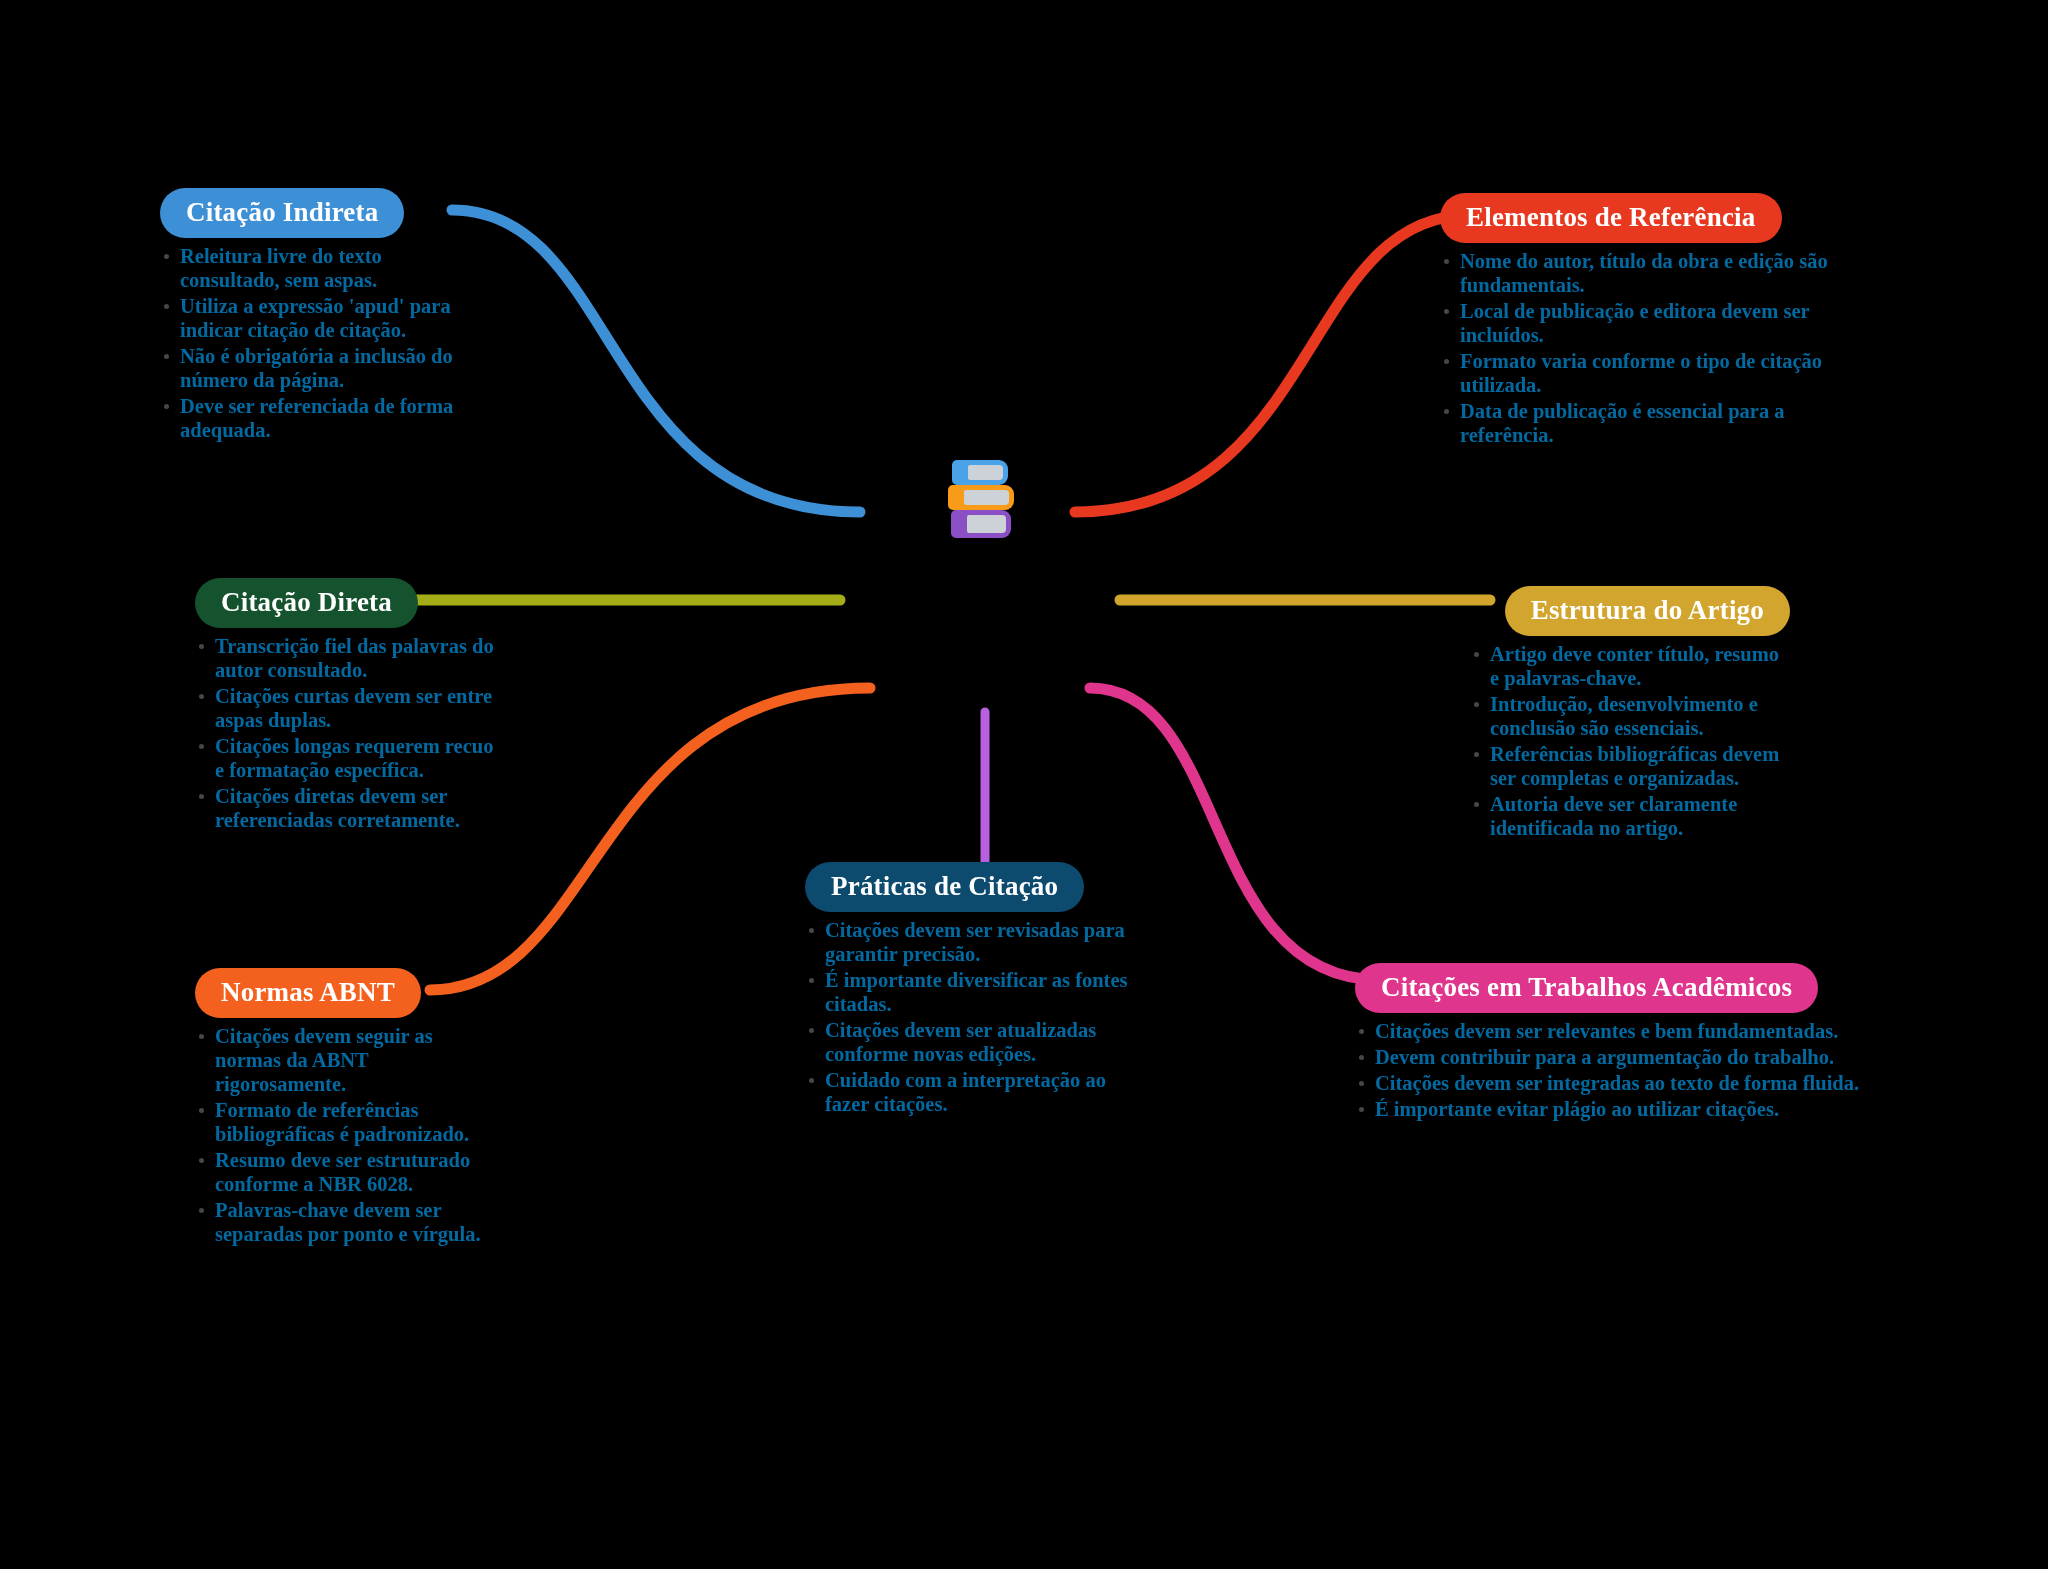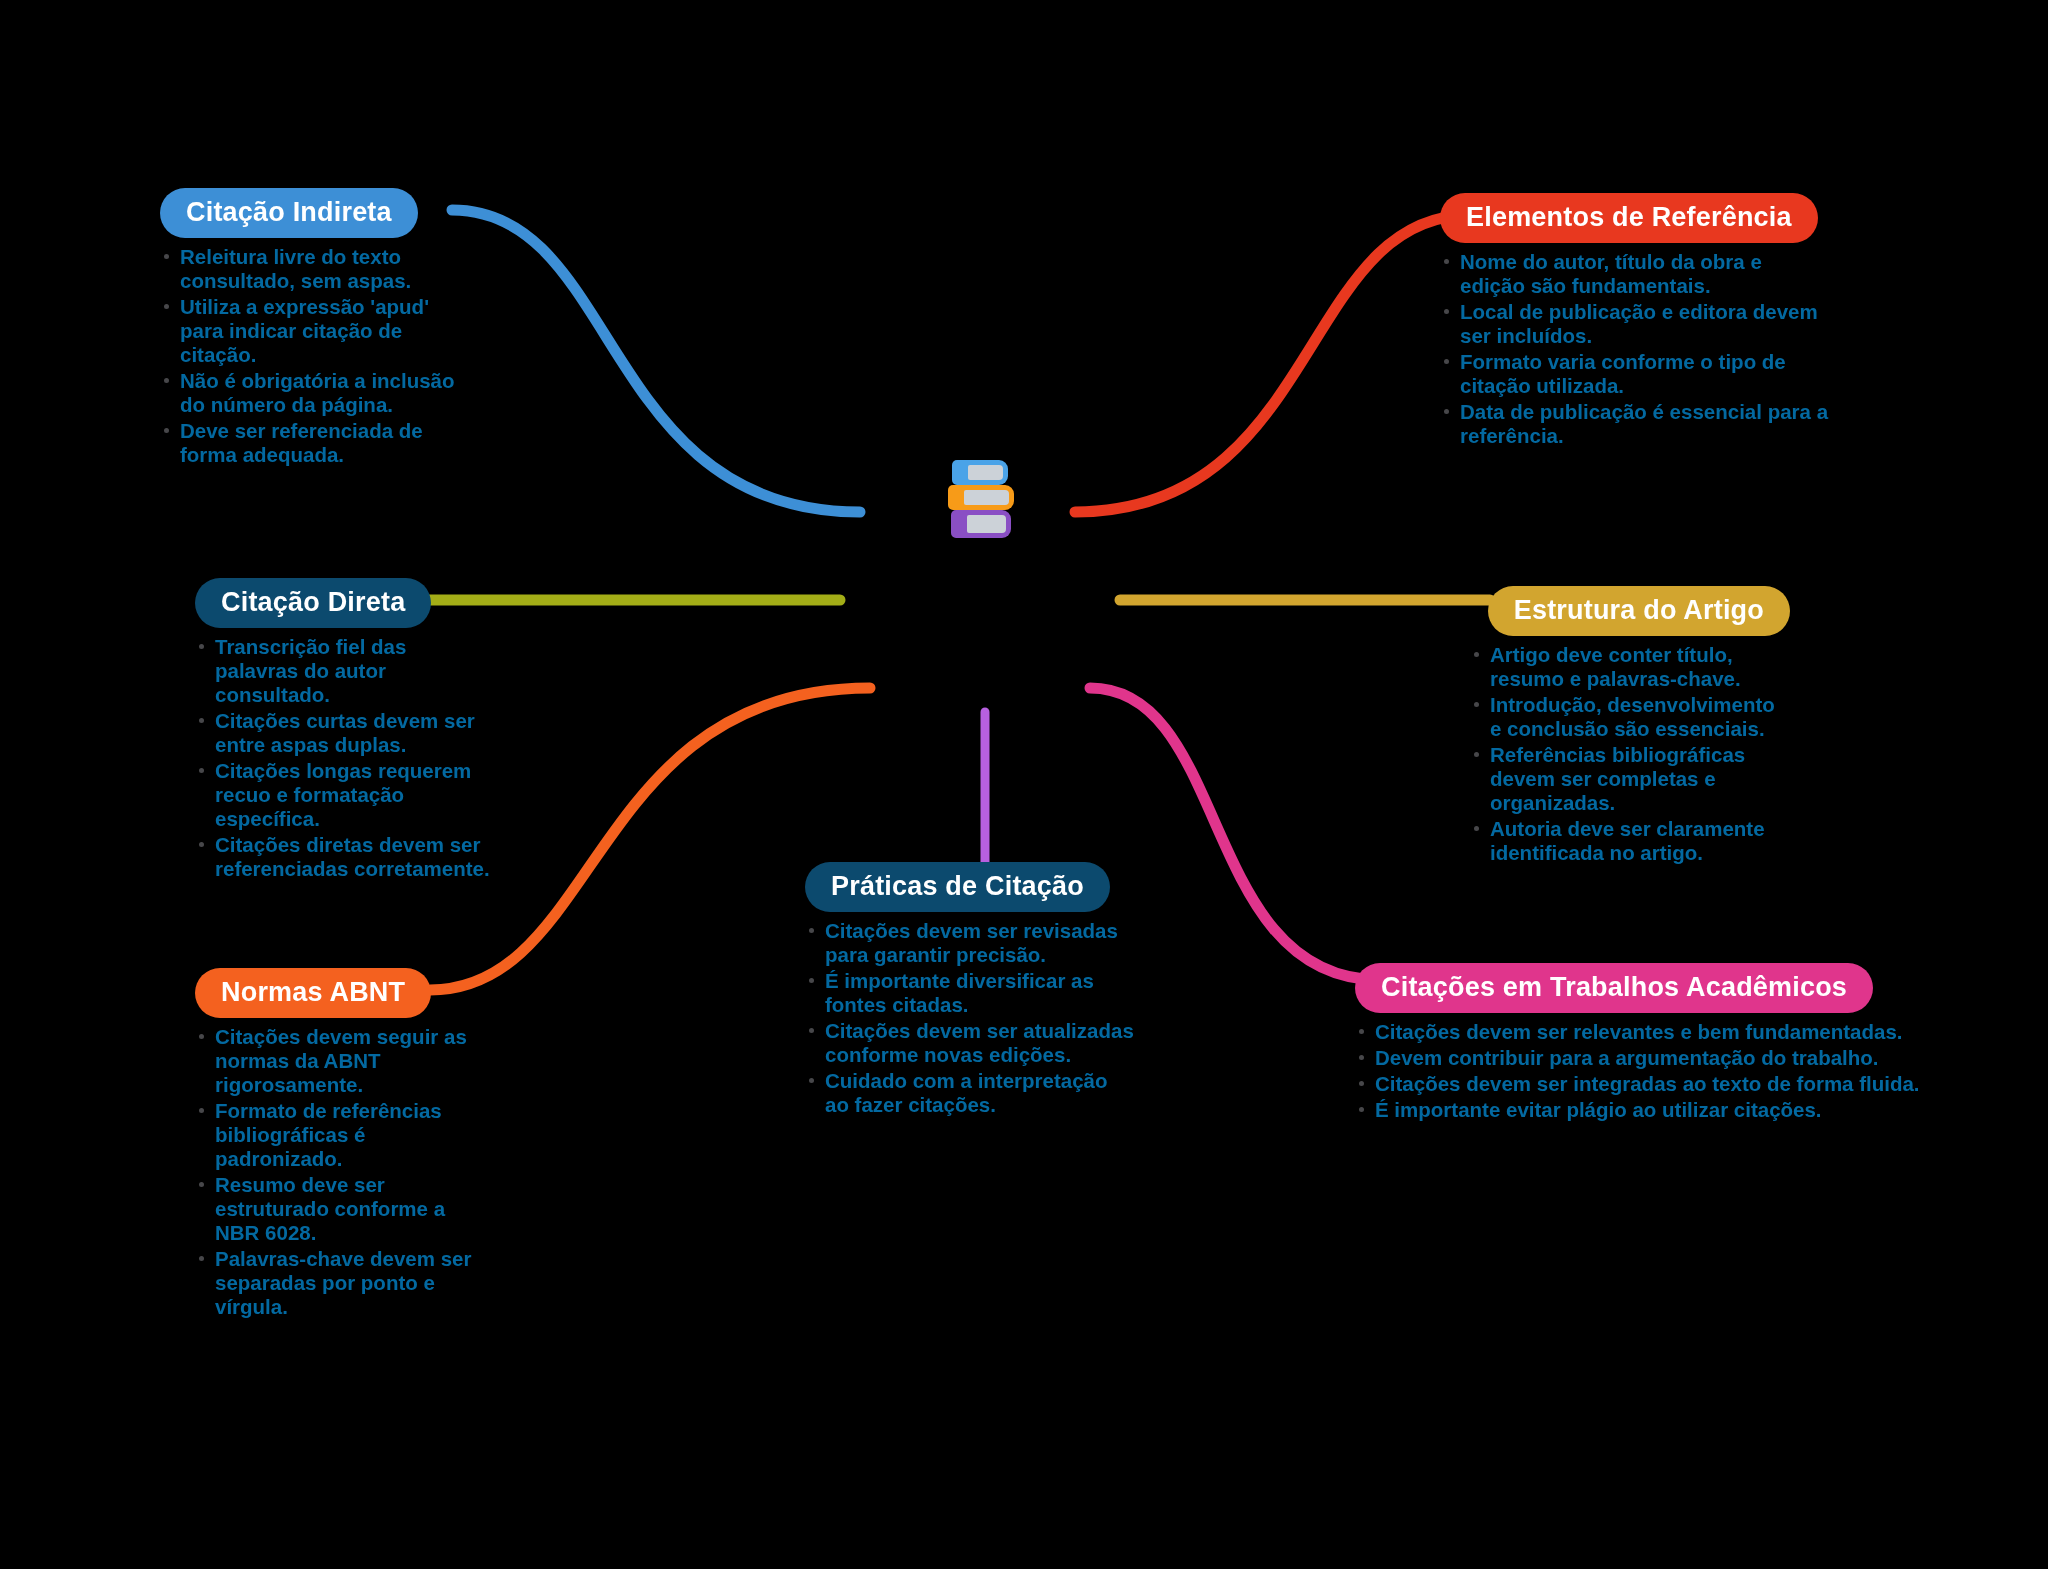--- a/index.html
+++ b/index.html
@@ -6,21 +6,21 @@
     margin: 0;
     padding: 0;
     background: #000000;
   }
   #canvas {
     position: relative;
     width: 2048px;
     height: 1569px;
     background: #000000;
     overflow: hidden;
-    font-family: Liberation Sans, sans-serif;
+    font-family: Liberation Serif, serif;
   }
   #connectors {
     position: absolute;
     left: 0; top: 0;
     width: 2048px;
     height: 1569px;
     pointer-events: none;
   }
   .node {
     position: absolute;
@@ -147,21 +147,21 @@
     <ul class="bullets">
       <li>Nome do autor, título da obra e edição são fundamentais.</li>
       <li>Local de publicação e editora devem ser incluídos.</li>
       <li>Formato varia conforme o tipo de citação utilizada.</li>
       <li>Data de publicação é essencial para a referência.</li>
     </ul>
   </div>
 
   <div class="node" style="left:195px; top:578px; width:300px;">
     <div class="pill-row left">
-      <span class="pill" style="background:#0c4a6e;">Citação Direta</span>
+      <span class="pill" style="background:#14532d;">Citação Direta</span>
     </div>
     <ul class="bullets">
       <li>Transcrição fiel das palavras do autor consultado.</li>
       <li>Citações curtas devem ser entre aspas duplas.</li>
       <li>Citações longas requerem recuo e formatação específica.</li>
       <li>Citações diretas devem ser referenciadas corretamente.</li>
     </ul>
   </div>
 
   <div class="node" style="left:1470px; top:578px; width:320px;margin-top:8px;">

